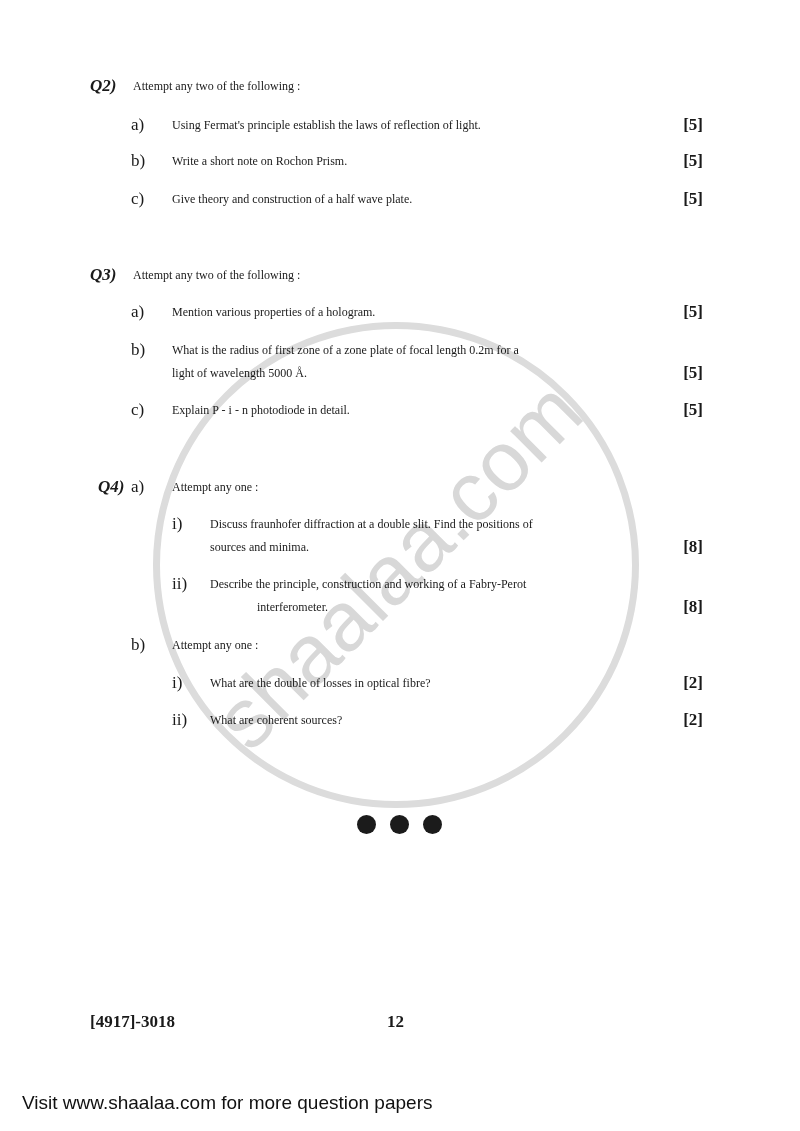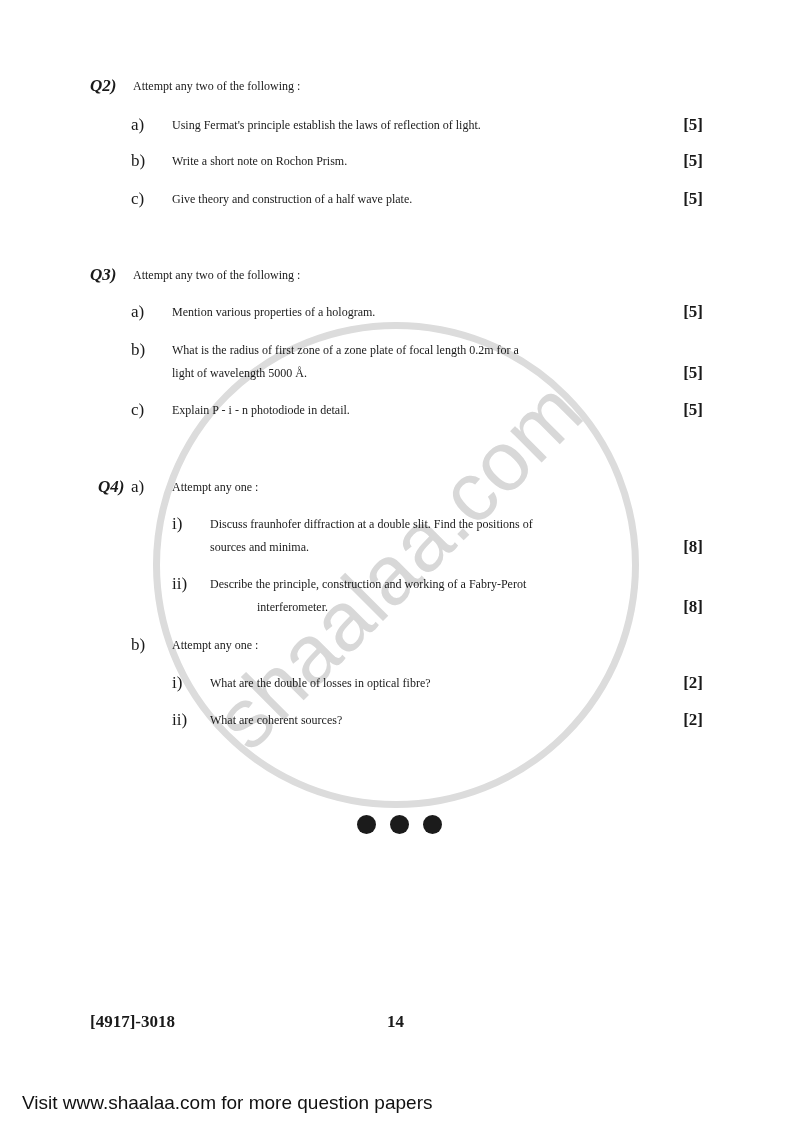--- a/index.html
+++ b/index.html
@@ -178,17 +178,17 @@
       <span class="marks" style="top:709px;">[2]</span>
     </div>
 
     <div>
       <div class="dot" style="left:357px; top:815px;"></div>
       <div class="dot" style="left:390px; top:815px;"></div>
       <div class="dot" style="left:423px; top:815px;"></div>
     </div>
 
     <span class="footer-code">[4917]-3018</span>
-    <span class="footer-page">14</span>
+    <span class="footer-page">12</span>
 
     <span class="visit">Visit www.shaalaa.com for more question papers</span>
   </div>
 </div>
 
 </body></html>

